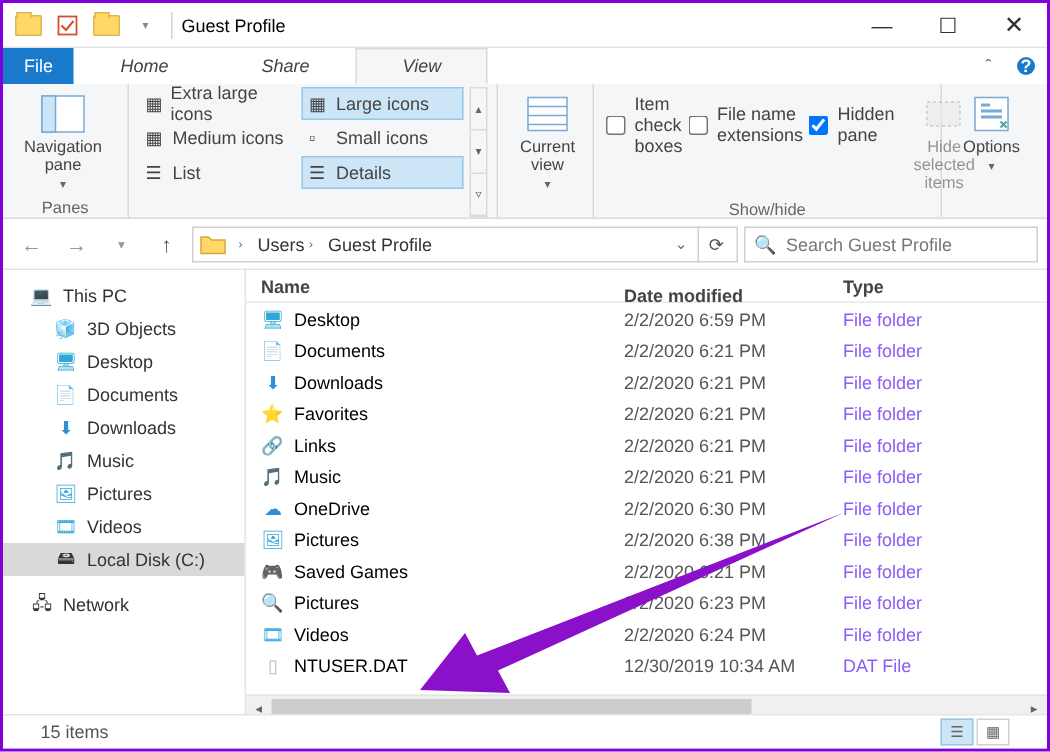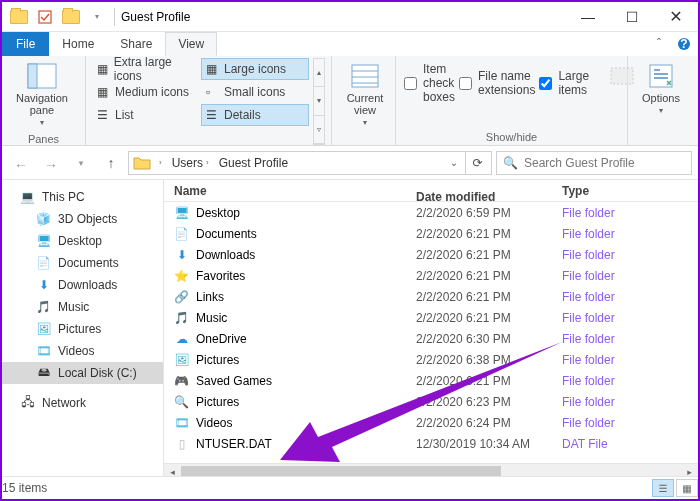--- a/index.html
+++ b/index.html
@@ -12,21 +12,21 @@
 .titlebar .qat .folder-mini { width: 18px; height: 14px; background: #ffd869; border: 1px solid #e0b84a; border-radius: 1px; position: relative; }
 .titlebar .qat .folder-mini::before { content: ""; position: absolute; top: -3px; left: 0; width: 8px; height: 3px; background: #ffd869; border: 1px solid #e0b84a; border-bottom: none; }
 .titlebar .title { padding-left: 6px; flex: 1; }
 .titlebar .wbtns { display: flex; }
 .wbtn { width: 44px; height: 30px; display: flex; align-items: center; justify-content: center; font-size: 14px; color: #333; }
 .wbtn.close { font-size: 16px; }
 
 
 .menutabs { height: 24px; display: flex; align-items: stretch; background: #fff; }
 .menutabs .file { background: #1979ca; color: #fff; padding: 0 14px; display: flex; align-items: center; font-size: 12px; }
-.menutabs .tab { padding: 0 12px; display: flex; align-items: center; color: #444; border: 1px solid transparent; }
+.menutabs .tab { padding: 0 30px; display: flex; align-items: center; color: #444; border: 1px solid transparent; font-style: italic; }
 .menutabs .tab.active { background: #f5f6f7; border: 1px solid #dadada; border-bottom: 1px solid #f5f6f7; }
 .menutabs .spacer { flex: 1; }
 .menutabs .help { width: 28px; display: flex; align-items: center; justify-content: center; color: #1979ca; font-weight: bold; }
 .menutabs .chev { width: 22px; display: flex; align-items: center; justify-content: center; color: #666; }
 
 
 .ribbon { height: 90px; background: #f5f6f7; border-bottom: 1px solid #dadada; display: flex; }
 .rgroup { border-right: 1px solid #dadada; padding: 2px 6px 0 6px; display: flex; flex-direction: column; }
 .rgroup .body { flex: 1; display: flex; align-items: flex-start; gap: 4px; }
 .rgroup .label { text-align: center; font-size: 11px; color: #666; padding: 2px 0; }
@@ -80,21 +80,21 @@
 .row .c2 { width: 146px; color: #555; }
 .row .c3 { flex: 1; color: #8b5cf6; }
 .row .r-ico { width: 16px; height: 16px; display: inline-flex; align-items: center; justify-content: center; }
 
 .hscroll { height: 17px; background: #f0f0f0; border-top: 1px solid #e5e5e5; display: flex; align-items: center; }
 .hscroll .sbtn { width: 17px; height: 17px; display: flex; align-items: center; justify-content: center; color: #666; font-size: 9px; background: #f0f0f0; }
 .hscroll .strack { flex: 1; height: 17px; background: #f0f0f0; position: relative; }
 .hscroll .sthumb { position: absolute; left: 0; top: 2px; height: 13px; width: 320px; background: #cdcdcd; }
 
 
-.status { position: absolute; bottom: 0; left: 0; right: 0; height: 23px; border-top: 1px solid #e5e5e5; display: flex; align-items: center; padding: 0 0; background: #fff; color: #555; }
+.status { position: absolute; bottom: 0; left: 0; right: 0; height: 23px; border-top: 1px solid #e5e5e5; display: flex; align-items: center; padding: 0 25px; background: #fff; color: #555; }
 .status .sp { flex: 1; }
 .status .vbtn { width: 22px; height: 18px; border: 1px solid #d0d0d0; margin-left: 2px; display: flex; align-items: center; justify-content: center; font-size: 10px; color: #666; }
 .status .vbtn.active { background: #cde6f7; border-color: #98c7e8; }
 
 
 .arrow { position: absolute; pointer-events: none; }
 
 
 .u { font-family: "Segoe UI Symbol", sans-serif; }
 </style>
@@ -220,29 +220,31 @@
         <label class="chkrow">
             <input type="checkbox" style="">
             <span>Item check boxes</span>
           </label>
         <label class="chkrow">
             <input type="checkbox" style="">
             <span>File name extensions</span>
           </label>
         <label class="chkrow">
             <input type="checkbox" checked="" style="">
-            <span>Large items</span>
+            <span>Hidden pane</span>
           </label>
       </div>
       <div class="bigbtn" style="opacity:.55;">
         <span class="ico">
             <svg width="28" height="24">
               <rect x="3" y="4" width="22" height="16" fill="#e8e8e8" stroke="#aaa" stroke-dasharray="2 2"></rect>
             </svg>
           </span>
+        <span class="txt" style="white-space:pre-line;">Hide selected
+items</span>
       </div>
     </div>
     <div class="label">Show/hide</div>
   </div>
 
   <div class="rgroup" style="border-right:none;width:66px;">
     <div class="body">
       <div class="bigbtn">
         <span class="ico">
             <svg width="28" height="26">

